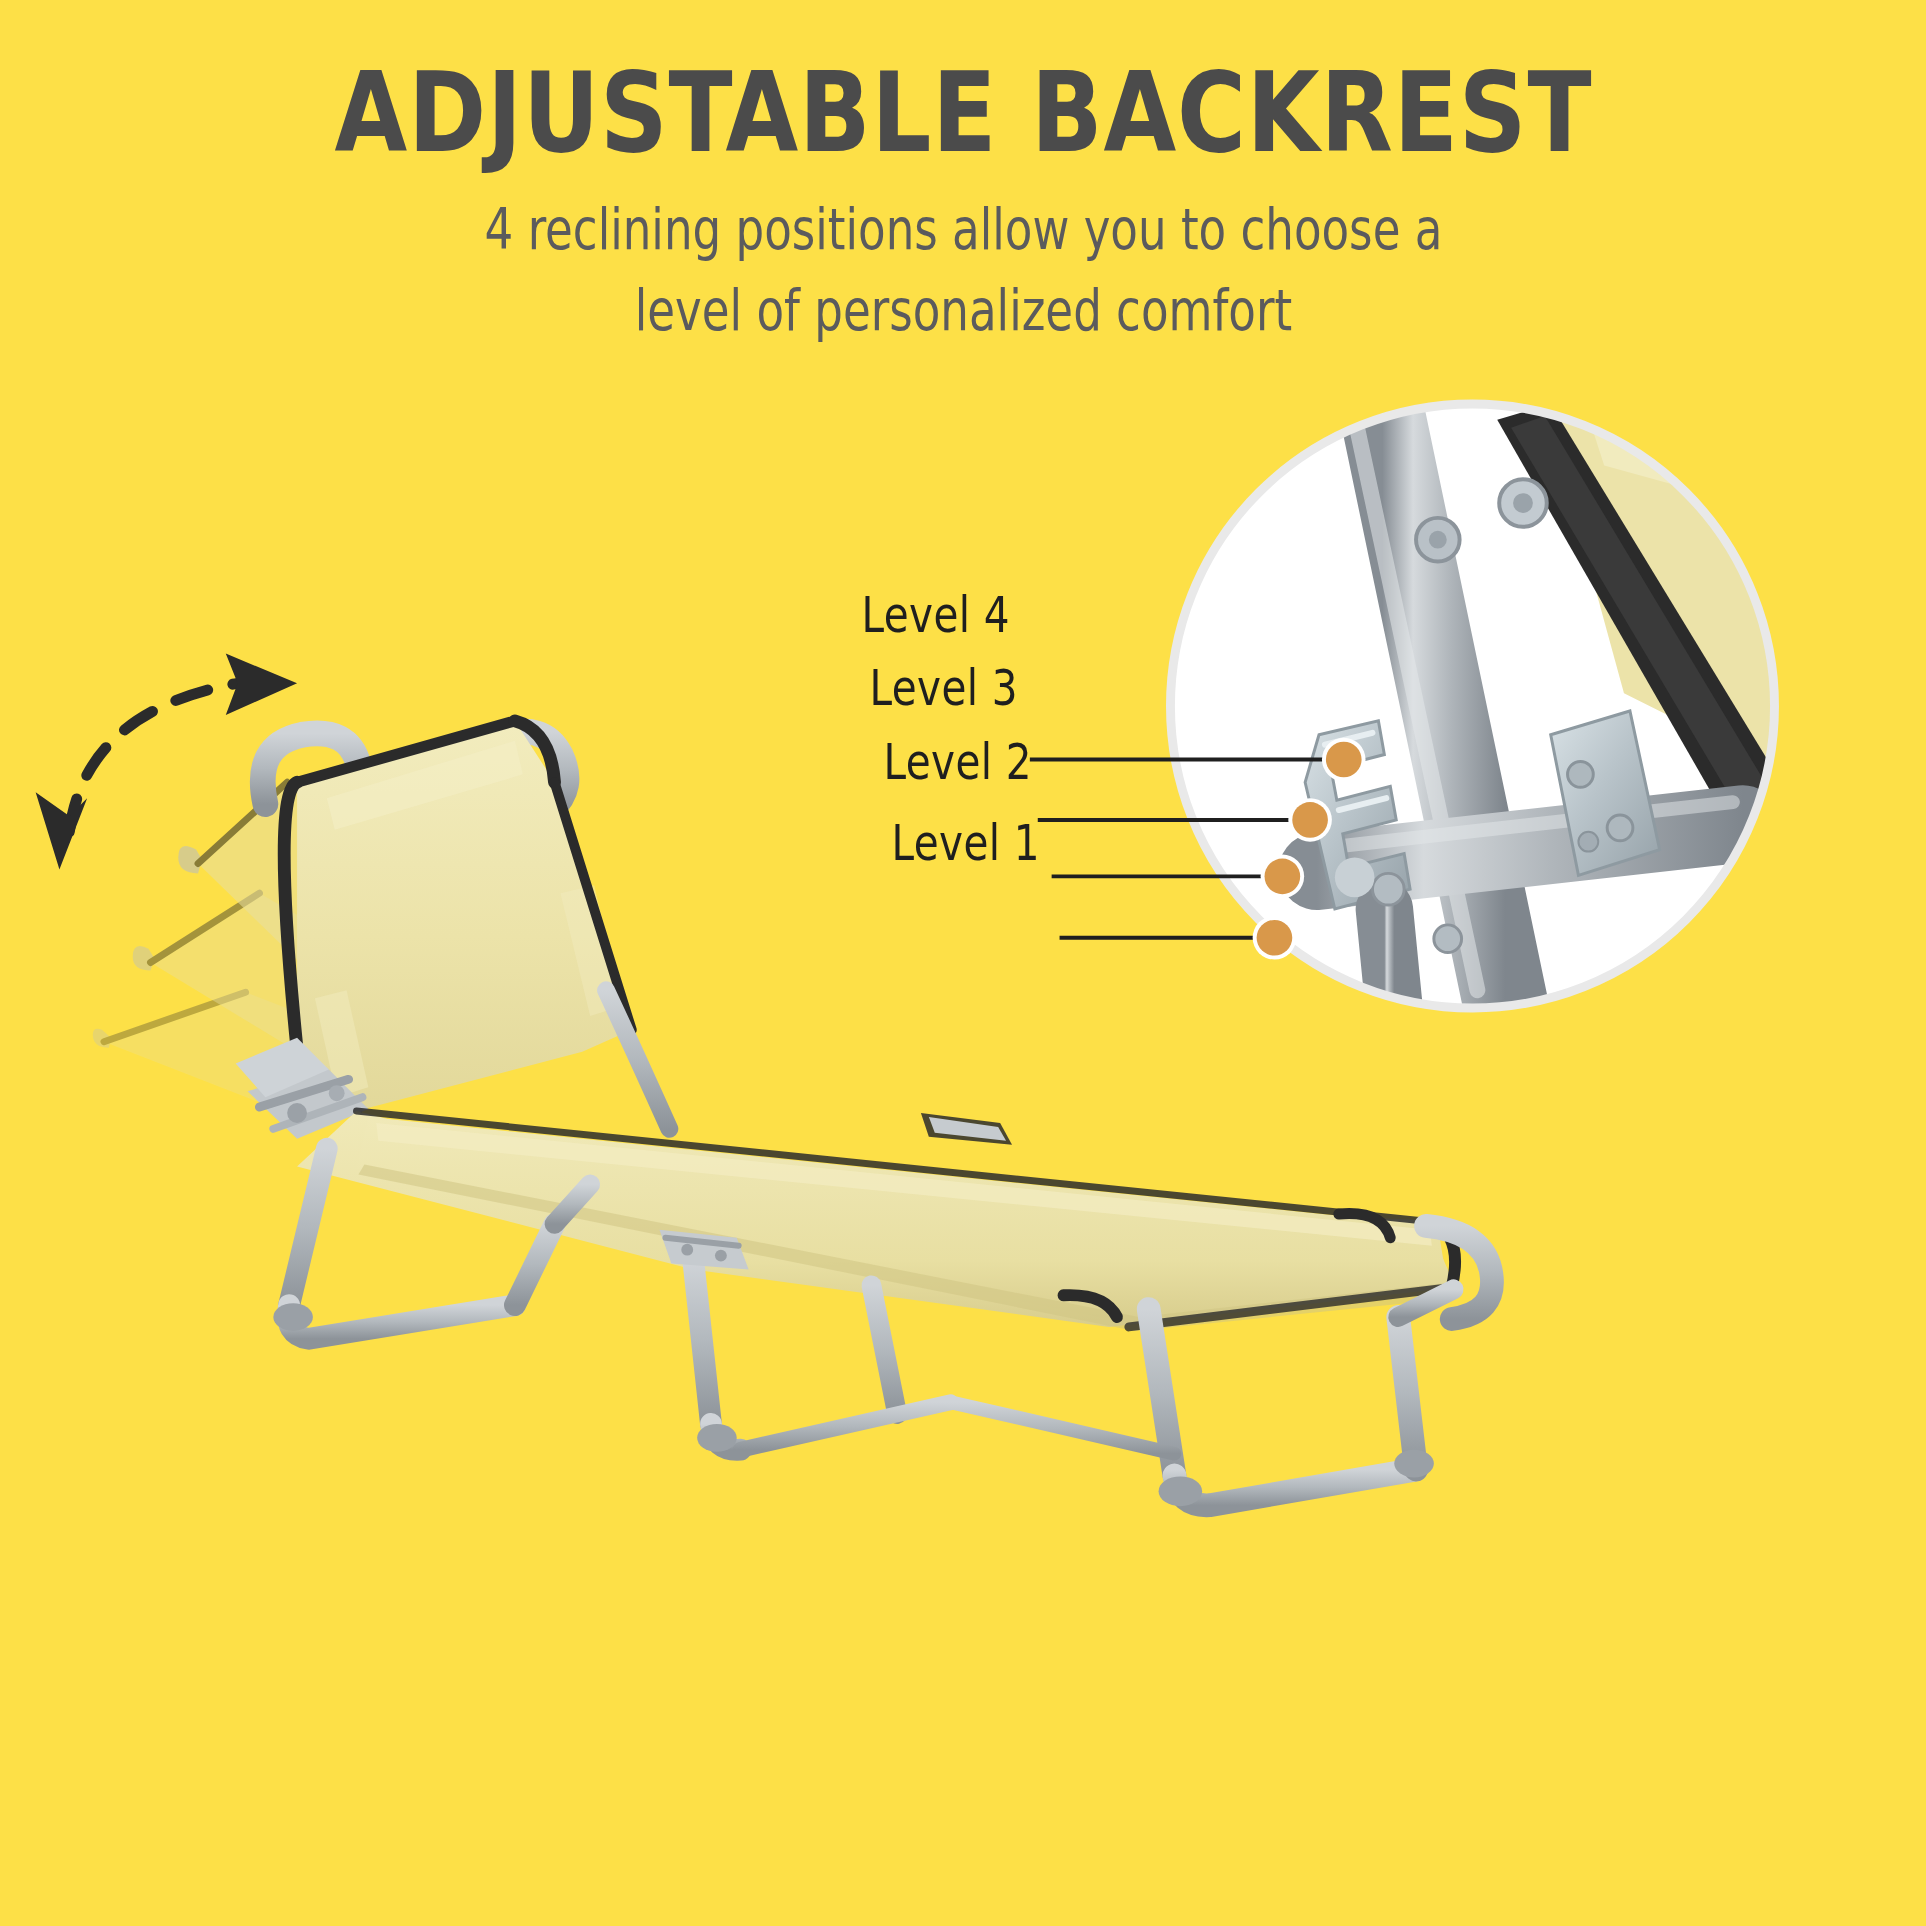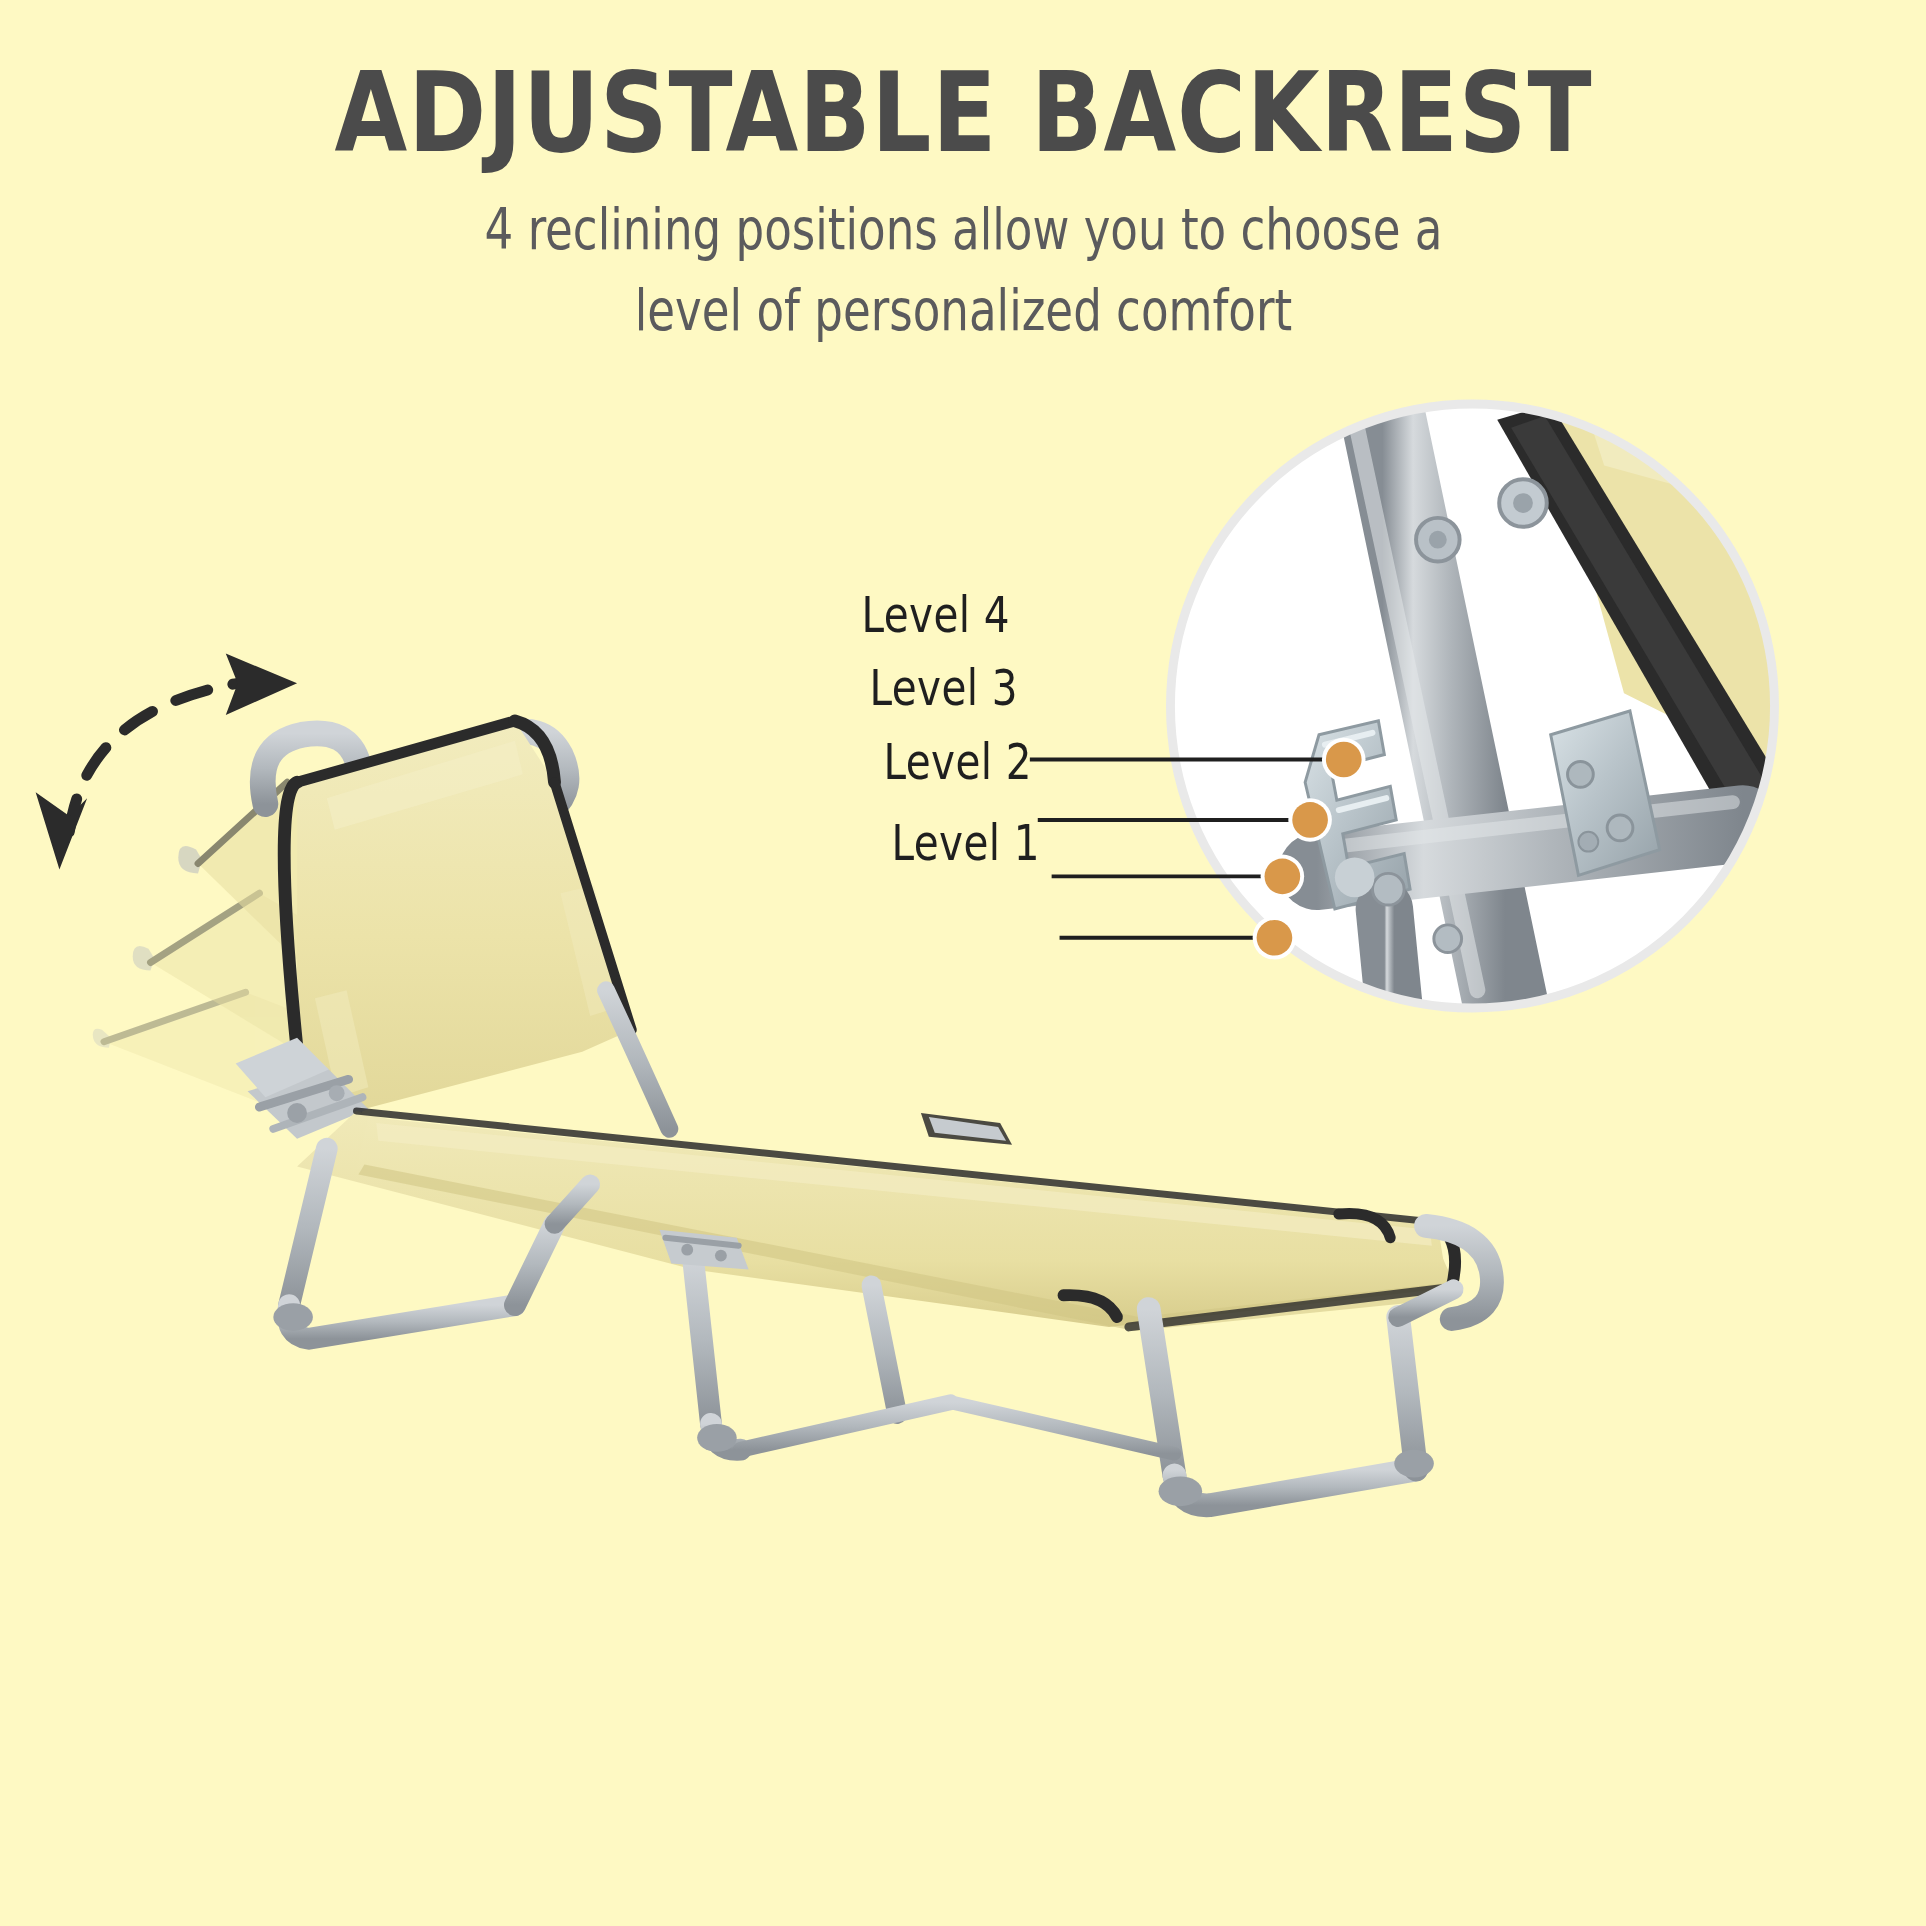--- a/index.html
+++ b/index.html
@@ -5,21 +5,21 @@
   * { margin:0; padding:0; box-sizing:border-box; }
   html, body {
     width:1927px; height:1927px;
     background:#ffffff;
     font-family:"Liberation Sans", sans-serif;
     overflow:hidden;
   }
   #stage {
     position:relative;
     width:1927px; height:1927px;
-    background:#fef9c3;
+    background:#fde047;
   }
 
   
   .headline {
     position:absolute;
     top:51px; left:0; width:1927px;
     text-align:center;
     font-family:"Liberation Sans Narrow","DejaVu Sans Condensed","Liberation Sans", sans-serif;
     font-weight:700;
     font-size:111px;

